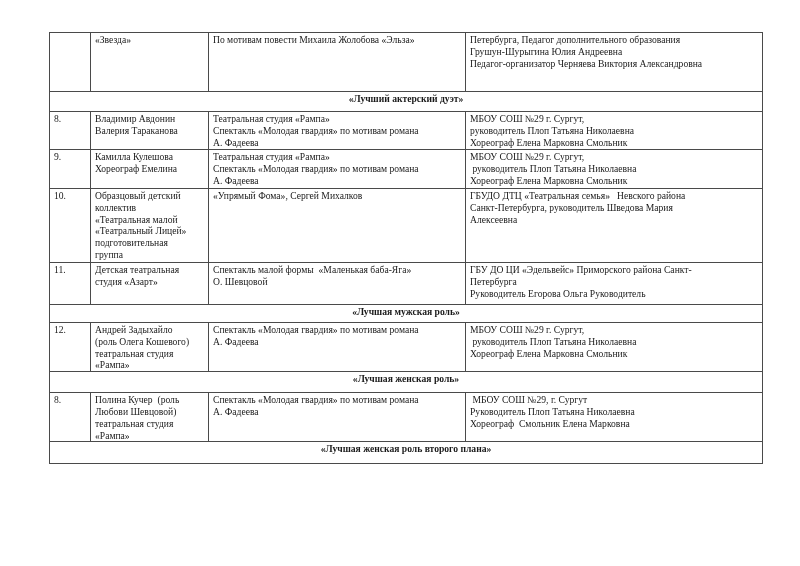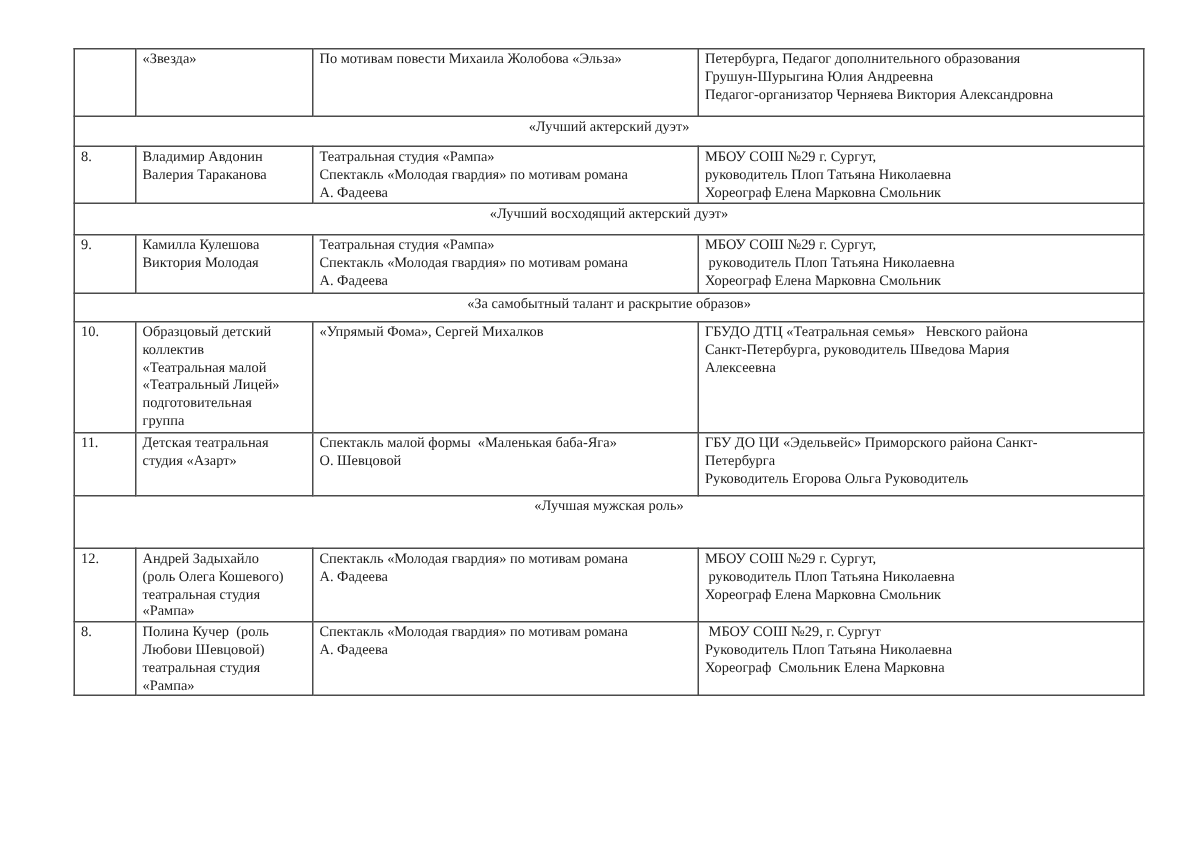--- a/index.html
+++ b/index.html
@@ -3,37 +3,37 @@
 <meta charset="utf-8">
 <style>
   html, body { margin: 0; padding: 0; background: #ffffff; }
   body { width: 800px; height: 566px; position: relative; overflow: hidden;
          font-family: "Liberation Serif", serif; color: #1a1a1a; }
   table.doc { position: absolute; left: 49px; top: 32px; width: 713px;
               border-collapse: collapse; table-layout: fixed; }
   table.doc td { border: 1.3px solid #4a4a4a; vertical-align: top;
                  font-size: 9.6px; line-height: 11.8px; padding: 1px 4px 0 4px; }
   td.num { text-align: left; padding-left: 14px; }
-  td.section { text-align: center; font-weight: normal; padding-top: 2px; }
+  td.section { text-align: center; font-weight: bold; padding-top: 2px; }
   .line { display: block; white-space: pre-wrap; }
   .small { font-size: 9.2px; line-height: 11px; margin-top: 41px; }
   col.c1 { width: 41px; } col.c2 { width: 118px; } col.c3 { width: 257px; } col.c4 { width: 297px; }
 </style>
 </head>
 <body>
 
 <table class="doc">
   <colgroup>
       <col class="c1">
       <col class="c2">
       <col class="c3">
       <col class="c4">
     </colgroup>
   <tbody>
-    <tr style="height:45px">
+    <tr style="height:59px">
       <td class="num"></td>
       <td>
           <span class="line">«Звезда»</span>
         </td>
       <td>
           <span class="line">По мотивам повести Михаила Жолобова «Эльза»</span>
         </td>
       <td>
         <span class="line">Петербурга, Педагог дополнительного образования</span>
         <span class="line">Грушун-Шурыгина Юлия Андреевна</span>
@@ -53,42 +53,36 @@
         <span class="line">Театральная студия «Рампа»</span>
         <span class="line">Спектакль «Молодая гвардия» по мотивам романа</span>
         <span class="line">А. Фадеева</span>
       </td>
       <td>
         <span class="line">МБОУ СОШ №29 г. Сургут,</span>
         <span class="line">руководитель Плоп Татьяна Николаевна</span>
         <span class="line">Хореограф Елена Марковна Смольник</span>
       </td>
     </tr>
-    <tr style="height:21px">
-      <td colspan="4" class="section">«Лучший восходящий актерский дуэт»</td>
-    </tr>
     <tr style="height:39px">
       <td class="num">9.</td>
       <td>
         <span class="line">Камилла Кулешова</span>
-        <span class="line">Виктория Молодая</span>
+        <span class="line">Хореограф Емелина</span>
       </td>
       <td>
         <span class="line">Театральная студия «Рампа»</span>
         <span class="line">Спектакль «Молодая гвардия» по мотивам романа</span>
         <span class="line">А. Фадеева</span>
       </td>
       <td>
         <span class="line">МБОУ СОШ №29 г. Сургут,</span>
         <span class="line"> руководитель Плоп Татьяна Николаевна</span>
         <span class="line">Хореограф Елена Марковна Смольник</span>
       </td>
-    </tr>
-    <tr style="height:19px">
-      <td colspan="4" class="section">«За самобытный талант и раскрытие образов»</td>
     </tr>
     <tr style="height:74px">
       <td class="num">10.</td>
       <td class="small">
         <span class="line">Образцовый детский</span>
         <span class="line">коллектив</span>
         <span class="line">«Театральная малой</span>
         <span class="line">«Театральный Лицей»</span>
         <span class="line">подготовительная</span>
         <span class="line">группа</span>
@@ -111,53 +105,59 @@
       <td>
         <span class="line">Спектакль малой формы  «Маленькая баба-Яга»</span>
         <span class="line">О. Шевцовой</span>
       </td>
       <td>
         <span class="line">ГБУ ДО ЦИ «Эдельвейс» Приморского района Санкт-</span>
         <span class="line">Петербурга</span>
         <span class="line">Руководитель Егорова Ольга Руководитель</span>
       </td>
     </tr>
-    <tr style="height:35px">
+    <tr style="height:18px">
       <td colspan="4" class="section">«Лучшая мужская роль»</td>
     </tr>
     <tr style="height:48px">
       <td class="num">12.</td>
       <td class="small">
         <span class="line">Андрей Задыхайло</span>
         <span class="line">(роль Олега Кошевого)</span>
         <span class="line">театральная студия</span>
         <span class="line">«Рампа»</span>
       </td>
       <td>
         <span class="line">Спектакль «Молодая гвардия» по мотивам романа</span>
         <span class="line">А. Фадеева</span>
       </td>
       <td>
         <span class="line">МБОУ СОШ №29 г. Сургут,</span>
         <span class="line"> руководитель Плоп Татьяна Николаевна</span>
         <span class="line">Хореограф Елена Марковна Смольник</span>
       </td>
     </tr>
+    <tr style="height:21px">
+      <td colspan="4" class="section">«Лучшая женская роль»</td>
+    </tr>
     <tr style="height:48px">
       <td class="num">8.</td>
       <td class="small">
         <span class="line">Полина Кучер  (роль</span>
         <span class="line">Любови Шевцовой)</span>
         <span class="line">театральная студия</span>
         <span class="line">«Рампа»</span>
       </td>
       <td>
         <span class="line">Спектакль «Молодая гвардия» по мотивам романа</span>
         <span class="line">А. Фадеева</span>
       </td>
       <td>
         <span class="line"> МБОУ СОШ №29, г. Сургут</span>
         <span class="line">Руководитель Плоп Татьяна Николаевна</span>
         <span class="line">Хореограф  Смольник Елена Марковна</span>
       </td>
     </tr>
+    <tr style="height:22px">
+      <td colspan="4" class="section">«Лучшая женская роль второго плана»</td>
+    </tr>
   </tbody>
 </table>
 
 </body></html>

